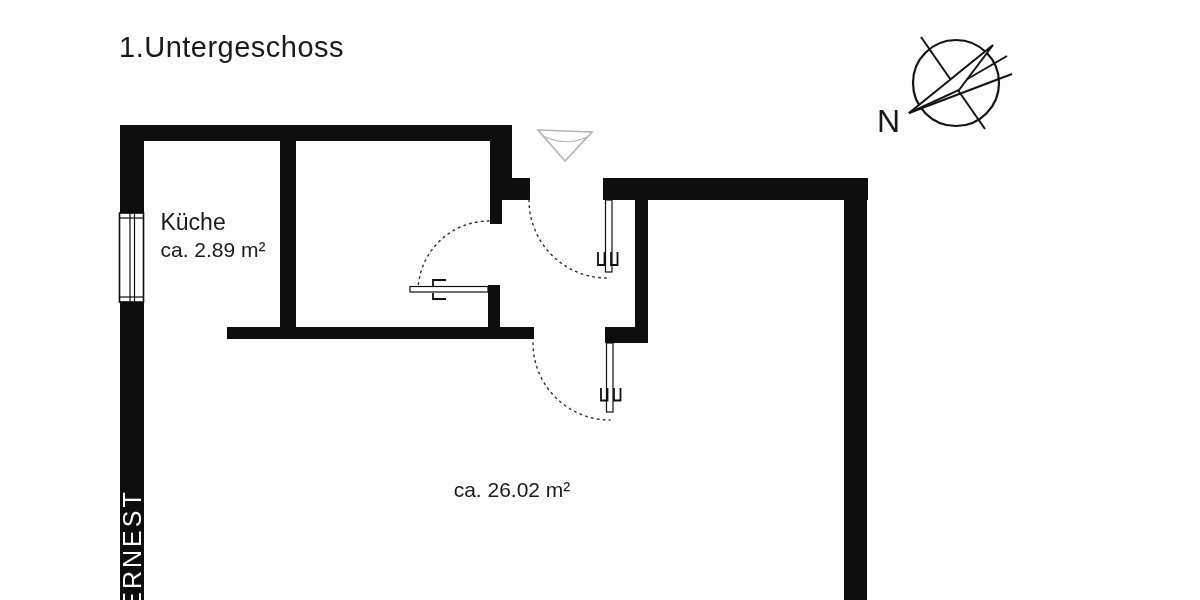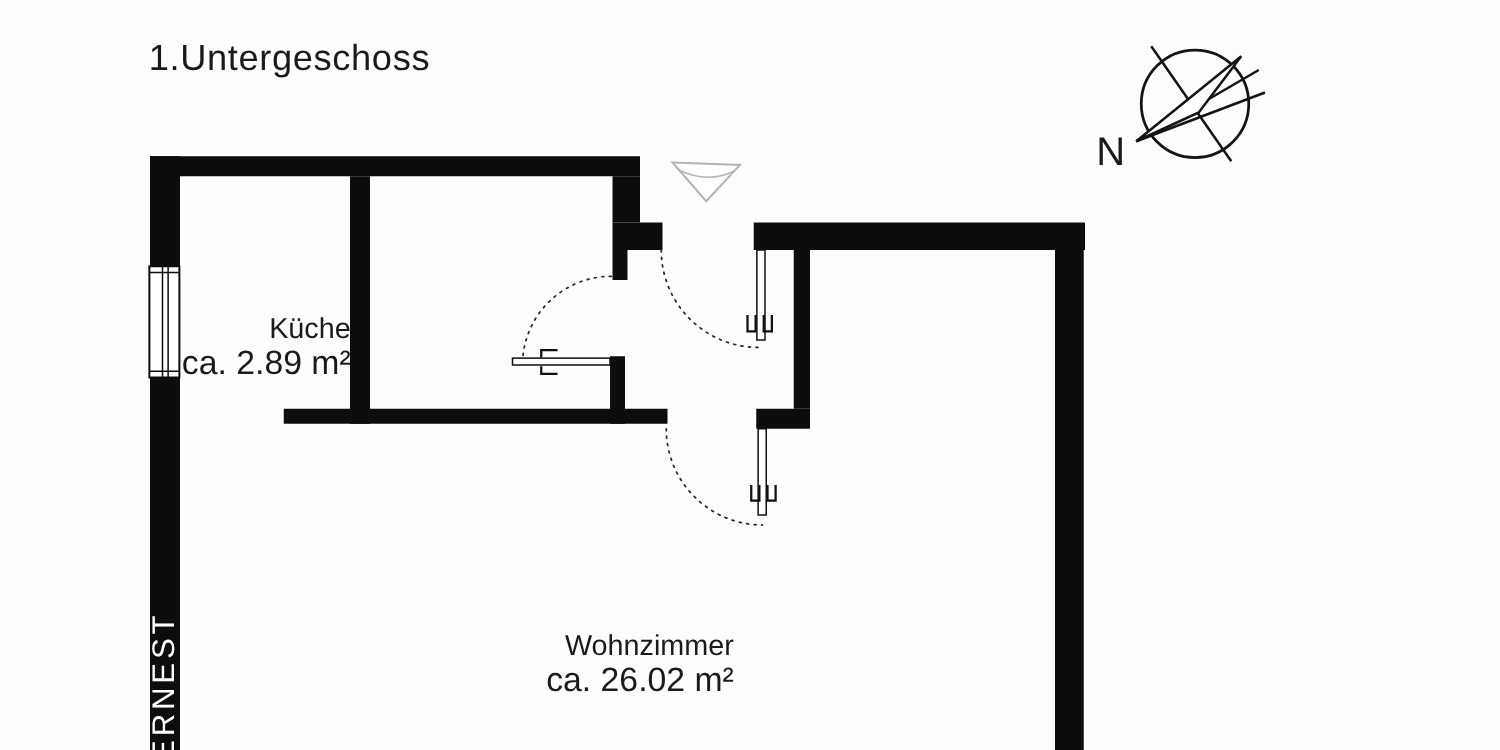--- a/index.html
+++ b/index.html
@@ -21,23 +21,23 @@
   .page-title{
     position:absolute;left:119px;top:31px;
     font-size:29px;letter-spacing:.5px;white-space:nowrap;
   }
   .north-label{
     position:absolute;left:877px;top:104px;
     font-size:32px;line-height:34px;
   }
   .room-label{
     position:absolute;transform:translate(-50%,-50%);
-    text-align:right;font-size:23px;line-height:28px;white-space:nowrap;margin-top:40px;
+    text-align:left;font-size:23px;line-height:28px;white-space:nowrap;
   }
-  .room-label .area{font-size:27px;}
+  .room-label .area{font-size:21px;}
   .watermark{
     position:absolute;left:132px;top:549px;
     transform:translate(-50%,-50%) rotate(-90deg);
     color:var(--watermark_text);font-size:25px;letter-spacing:3px;
     white-space:nowrap;
   }
 </style>
 </head>
 <body>
 
@@ -111,19 +111,18 @@
   <div class="room-label" style="left:213px;top:236px">
     <div>Küche</div>
     <div class="area">ca. 2.89 m²</div>
   </div>
 
 
   <div class="room-label" style="left:572px;top:276px">
   </div>
 
   <div class="room-label" style="left:512px;top:490px">
-    <div>Wohnzimmer</div>
     <div class="area">ca. 26.02 m²</div>
   </div>
 
   <div class="watermark">ERNEST</div>
 
 </div>
 
 </body></html>

